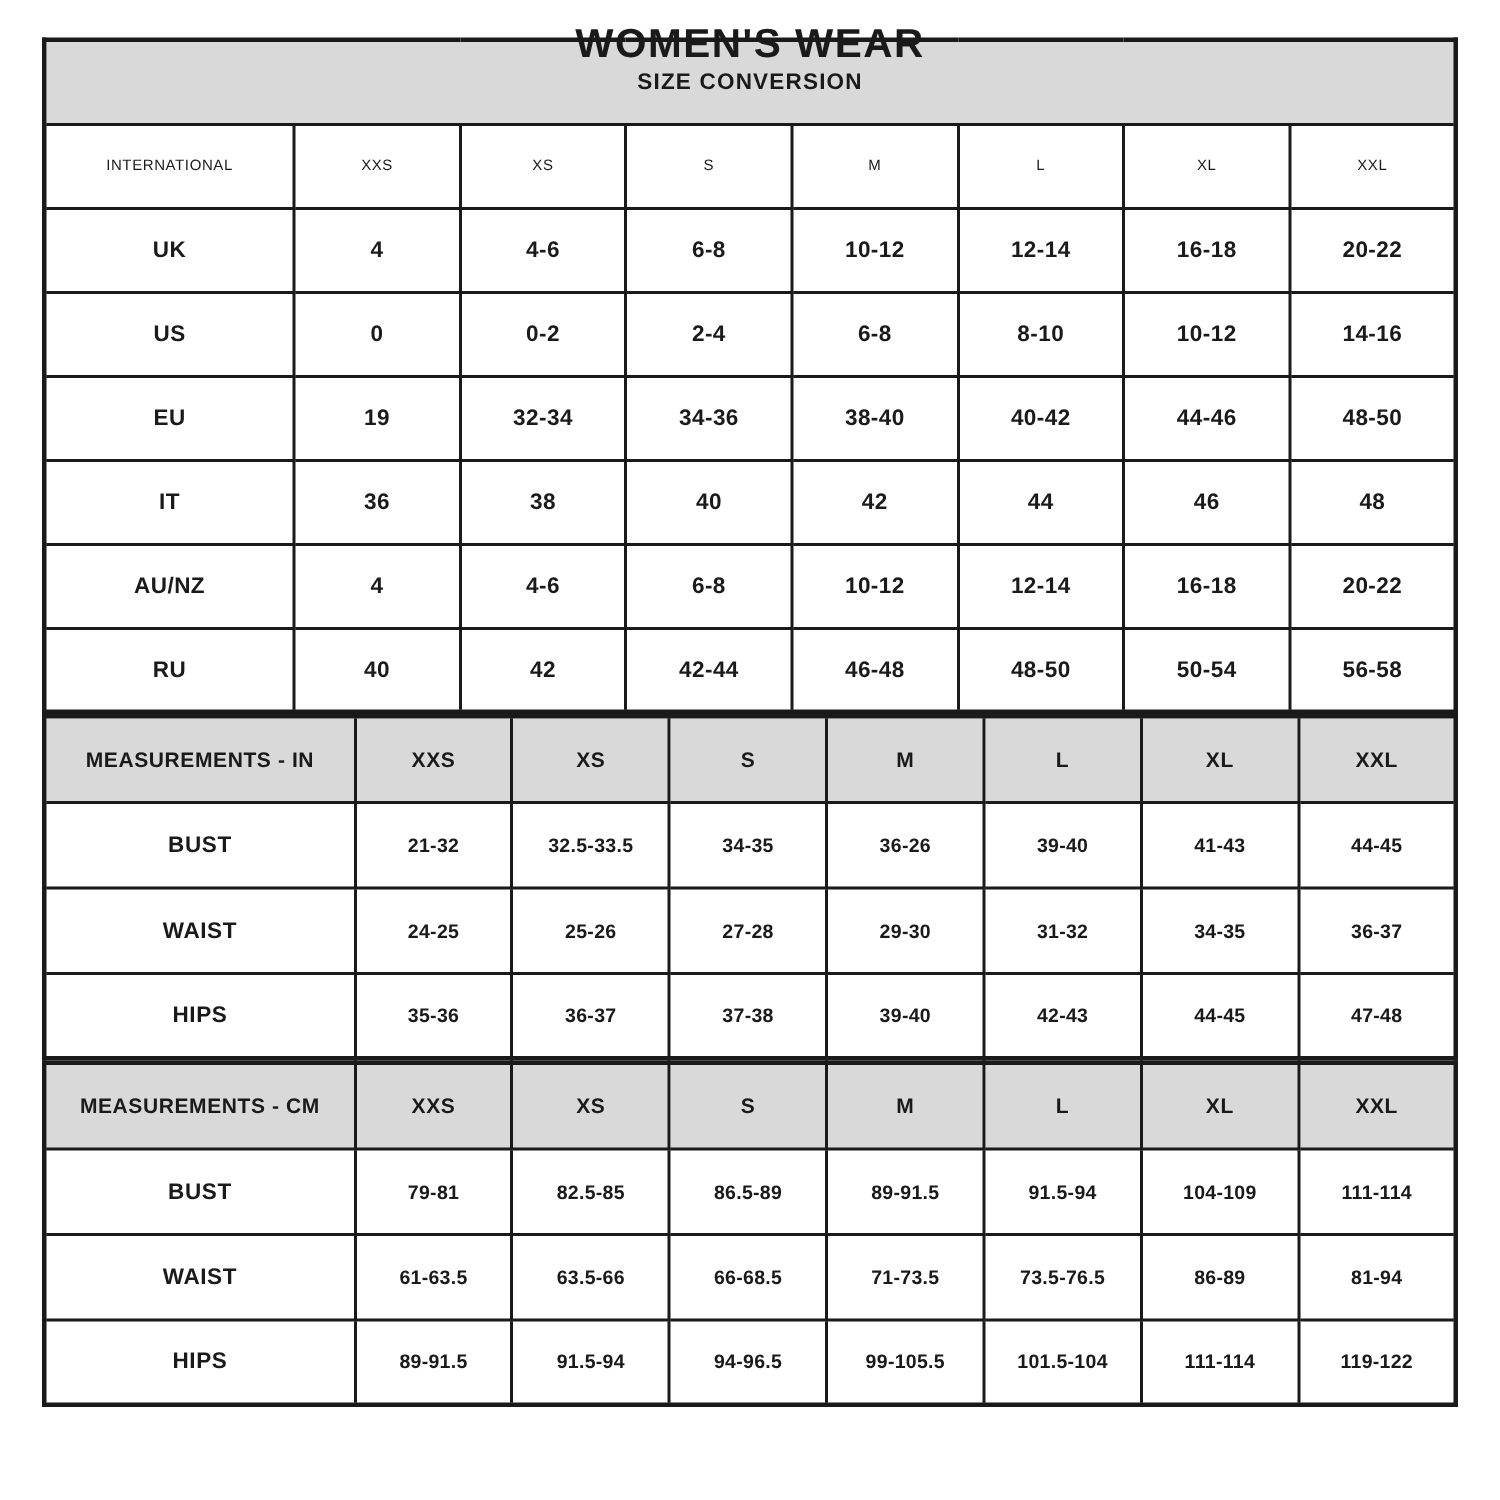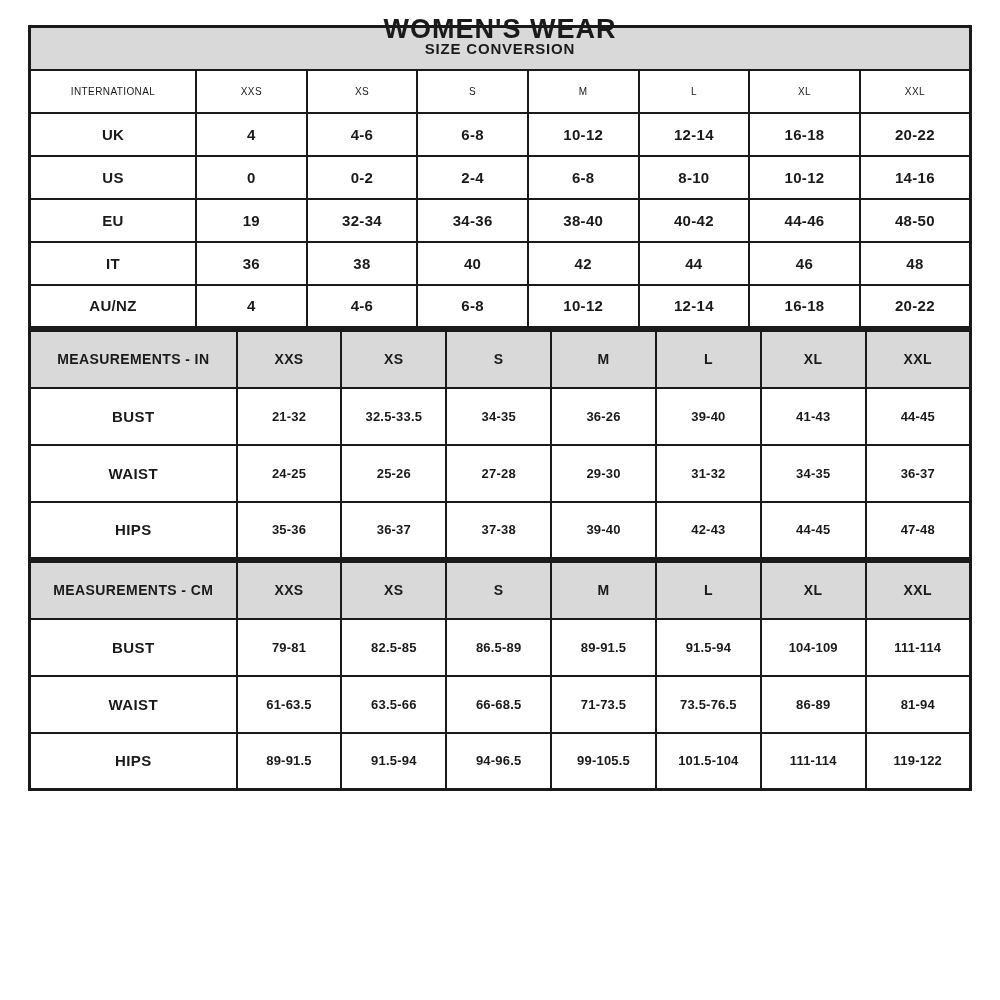--- a/index.html
+++ b/index.html
@@ -29,21 +29,21 @@
   }
   table.tbl th,table.tbl td{
     border:2px solid var(--border);
     text-align:center;vertical-align:middle;
     padding:0;overflow:hidden;
   }
   .gray{background:var(--header-bg);}
   
   .conv-title-row{height:53px;}
   .conv-title-cell{font-size:15px;font-weight:700;letter-spacing:0.8px;}
-  .conv tr{height:43px;}
+  .conv tr{height:56px;}
   .conv .conv-head-row th{font-size:10px;font-weight:500;letter-spacing:0.4px;}
   .conv td{font-size:15px;font-weight:700;letter-spacing:0.3px;}
   
   .meas{margin-top:6px;}
   .meas tr{height:57px;}
   .meas .meas-head-row th{font-size:14px;font-weight:700;letter-spacing:0.4px;}
   .meas td{font-size:13px;font-weight:700;letter-spacing:0.2px;}
   .meas td.row-label{font-size:15px;letter-spacing:0.4px;}
   .conv td.row-label{font-size:15px;}
   .gap7{margin-top:7px;}
@@ -123,20 +123,30 @@
         <tr class="conv-data-row">
           <td class="row-label">AU/NZ</td>
           <td class="">4</td>
           <td class="">4-6</td>
           <td class="">6-8</td>
           <td class="">10-12</td>
           <td class="">12-14</td>
           <td class="">16-18</td>
           <td class="">20-22</td>
         </tr>
+        <tr class="conv-data-row">
+          <td class="row-label">RU</td>
+          <td class="">40</td>
+          <td class="">42</td>
+          <td class="">42-44</td>
+          <td class="">46-48</td>
+          <td class="">48-50</td>
+          <td class="">50-54</td>
+          <td class="">56-58</td>
+        </tr>
       </tbody>
   </table>
 
   <table class="tbl meas">
     <colgroup>
       <col style="width:22%">
       <col style="width:11.14%">
         <col style="width:11.14%">
         <col style="width:11.14%">
       <col style="width:11.14%">

